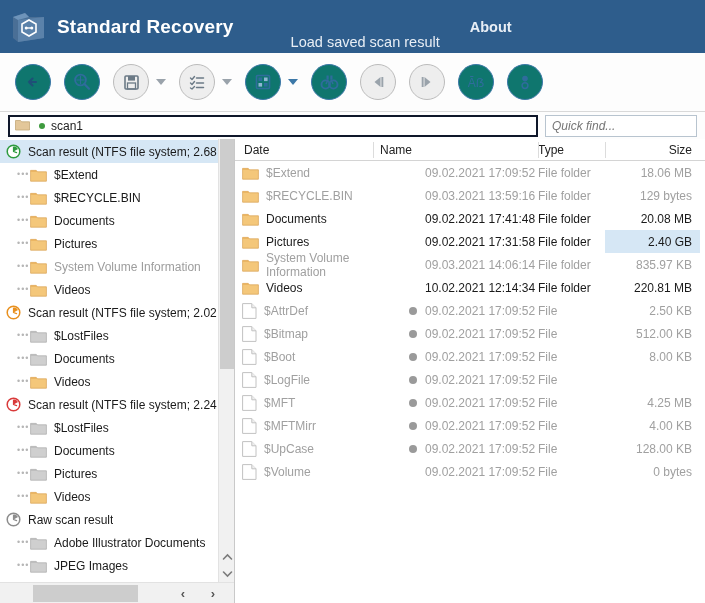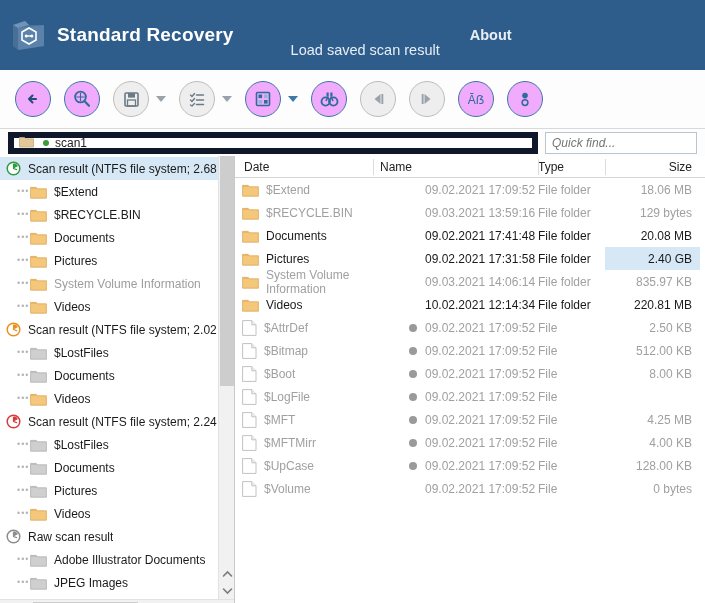--- a/index.html
+++ b/index.html
@@ -8,21 +8,21 @@
     width: 705px; height: 603px;
     overflow: hidden;
     background: #ffffff;
     font-family: "Liberation Sans", sans-serif;
     font-size: 12px;
     color: #1a1a1a;
   }
 
   
   #app-header {
-    height: 70px;
+    height: 53px;
     background: #2e5d8c;
     display: flex;
     align-items: center;
     padding-left: 10px;
     position: relative;
   }
   #app-logo { width: 38px; height: 38px; flex: 0 0 38px; position: relative; }
   #app-title {
     color: #ffffff;
     font-size: 19px;
@@ -46,21 +46,21 @@
     background: #fdfdfd;
     border-bottom: 1px solid #d9d9d9;
     display: flex;
     align-items: center;
     padding-left: 15px;
   }
   .tb-btn {
     width: 36px; height: 36px;
     border-radius: 50%;
     border: 1.6px solid #3c78a8;
-    background: #f0abfc;
+    background: #0f766e;
     display: flex; align-items: center; justify-content: center;
     flex: 0 0 36px;
     cursor: pointer;
     margin-right: 13px;
   }
   .tb-btn.disabled {
     border-color: #bcbcbc;
     background: #eeeeee;
     cursor: default;
   }
@@ -79,21 +79,21 @@
   #addressbar-row {
     height: 27px;
     background: #fdfdfd;
     display: flex;
     align-items: center;
     padding: 0 8px;
   }
   #path-box {
     flex: 1 1 auto;
     height: 22px;
-    border: 6px solid #0f172a;
+    border: 2px solid #0f172a;
     background: #ffffff;
     display: flex;
     align-items: center;
     padding-left: 5px;
     cursor: text;
   }
   #path-text { margin-left: 6px; font-size: 12px; color: #222; }
   .path-dot {
     width: 6px; height: 6px; border-radius: 50%;
     background: #3f9b3f; margin-left: 9px; flex: 0 0 6px;

